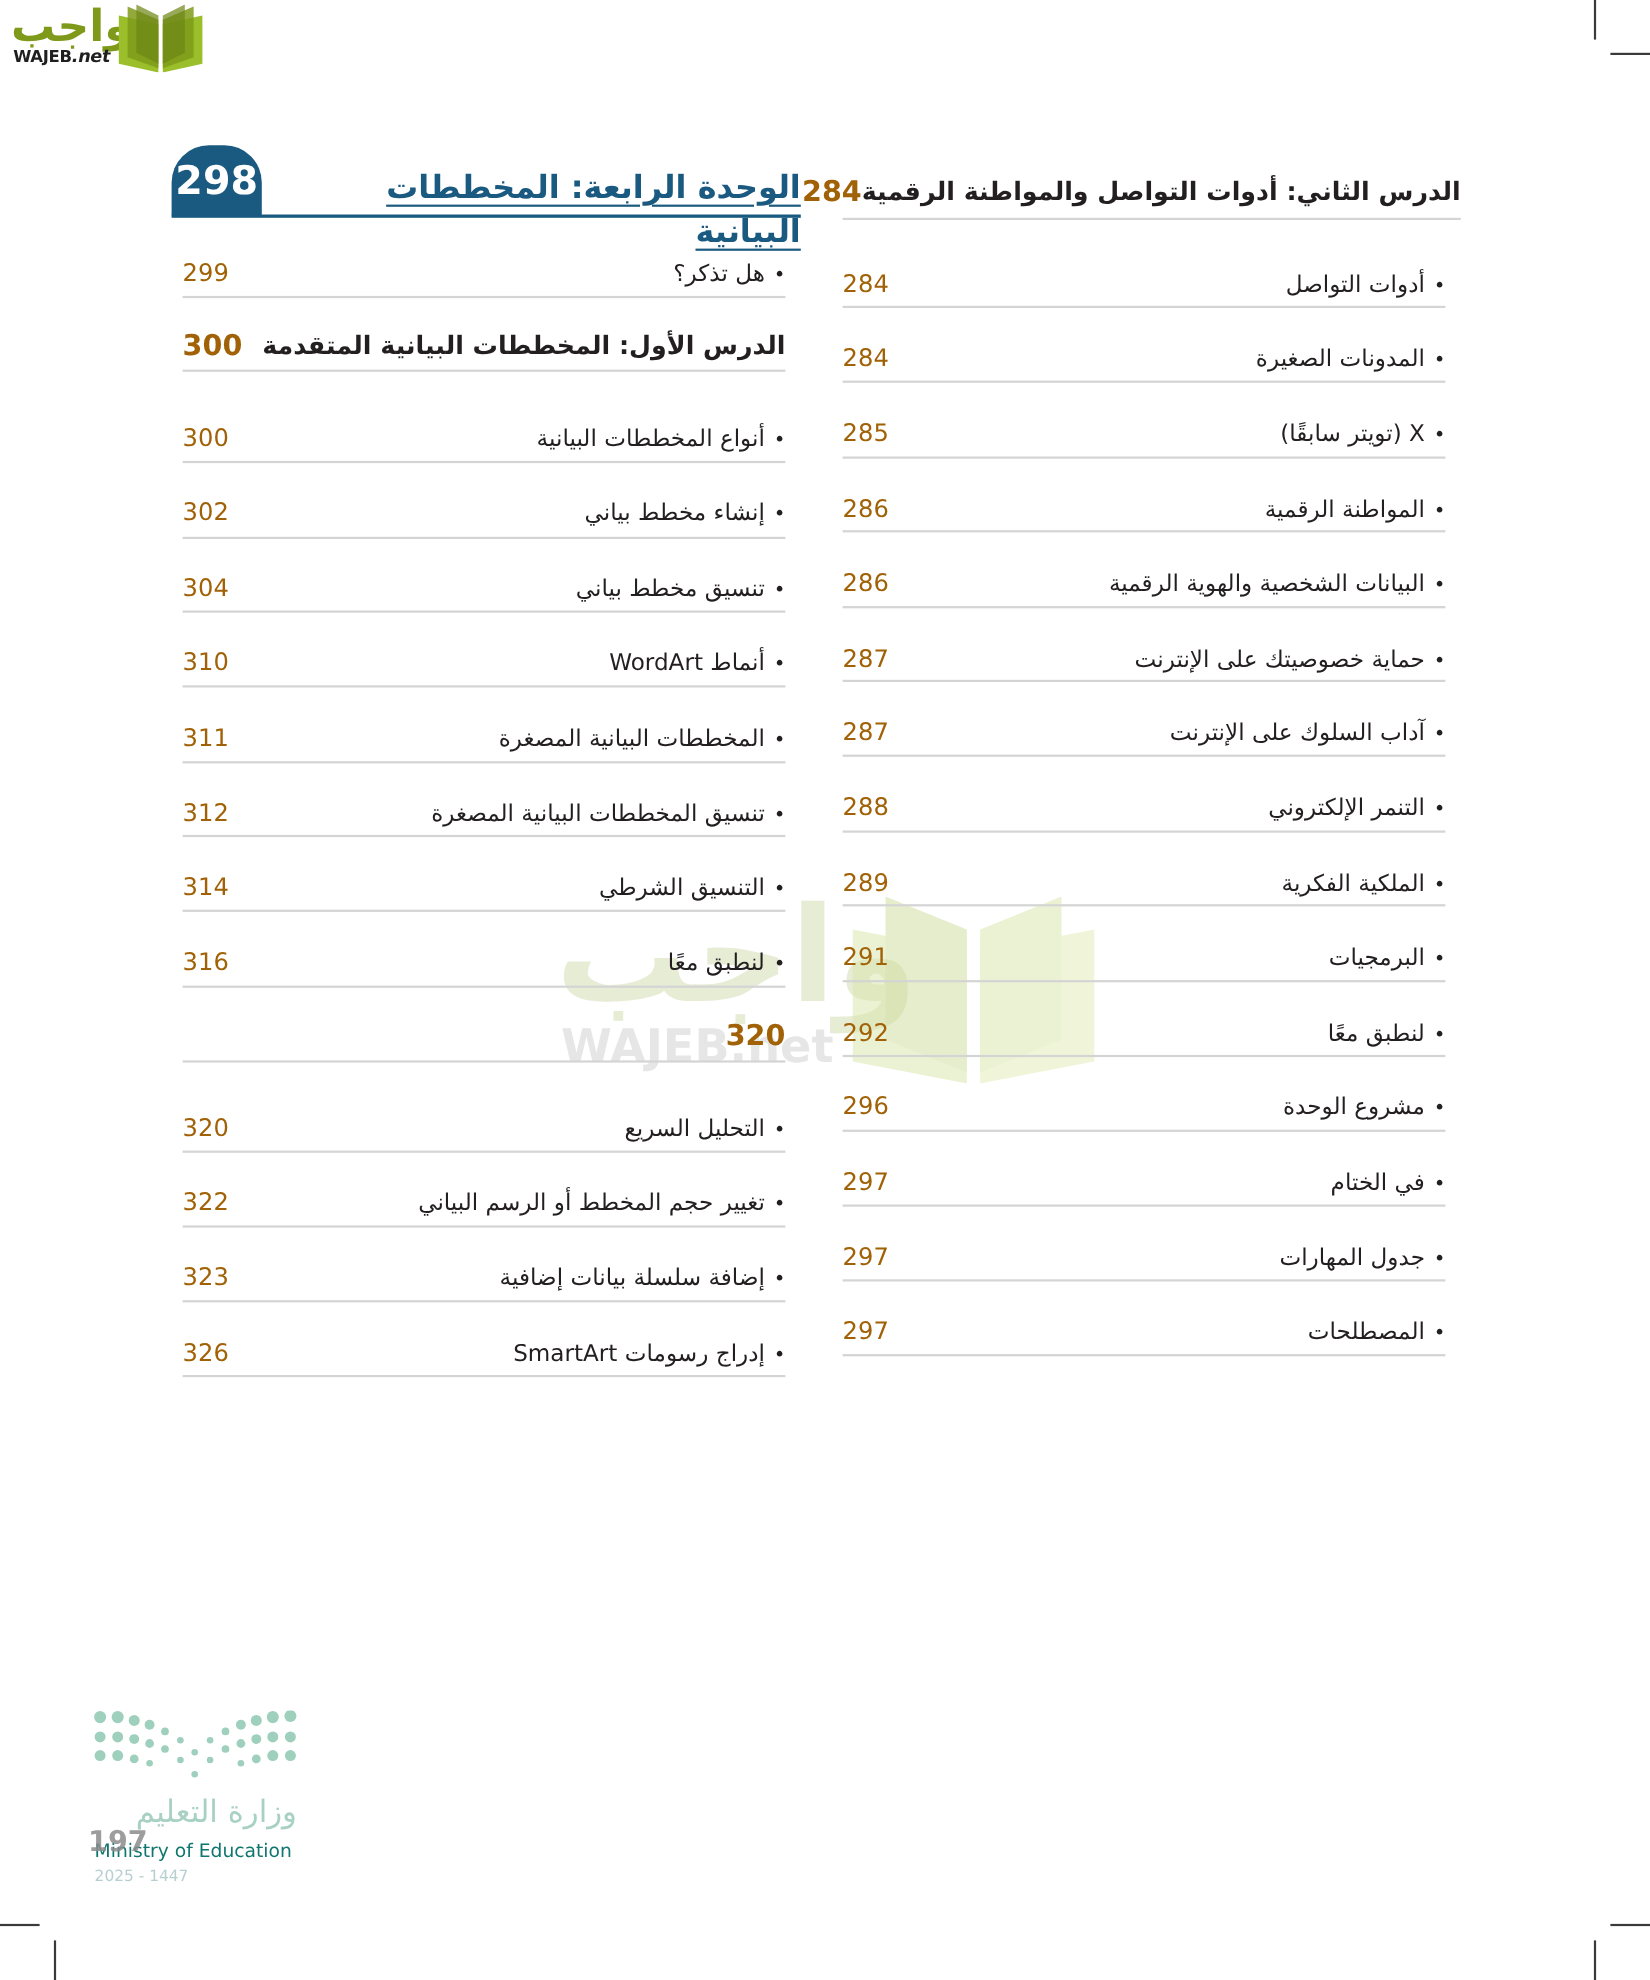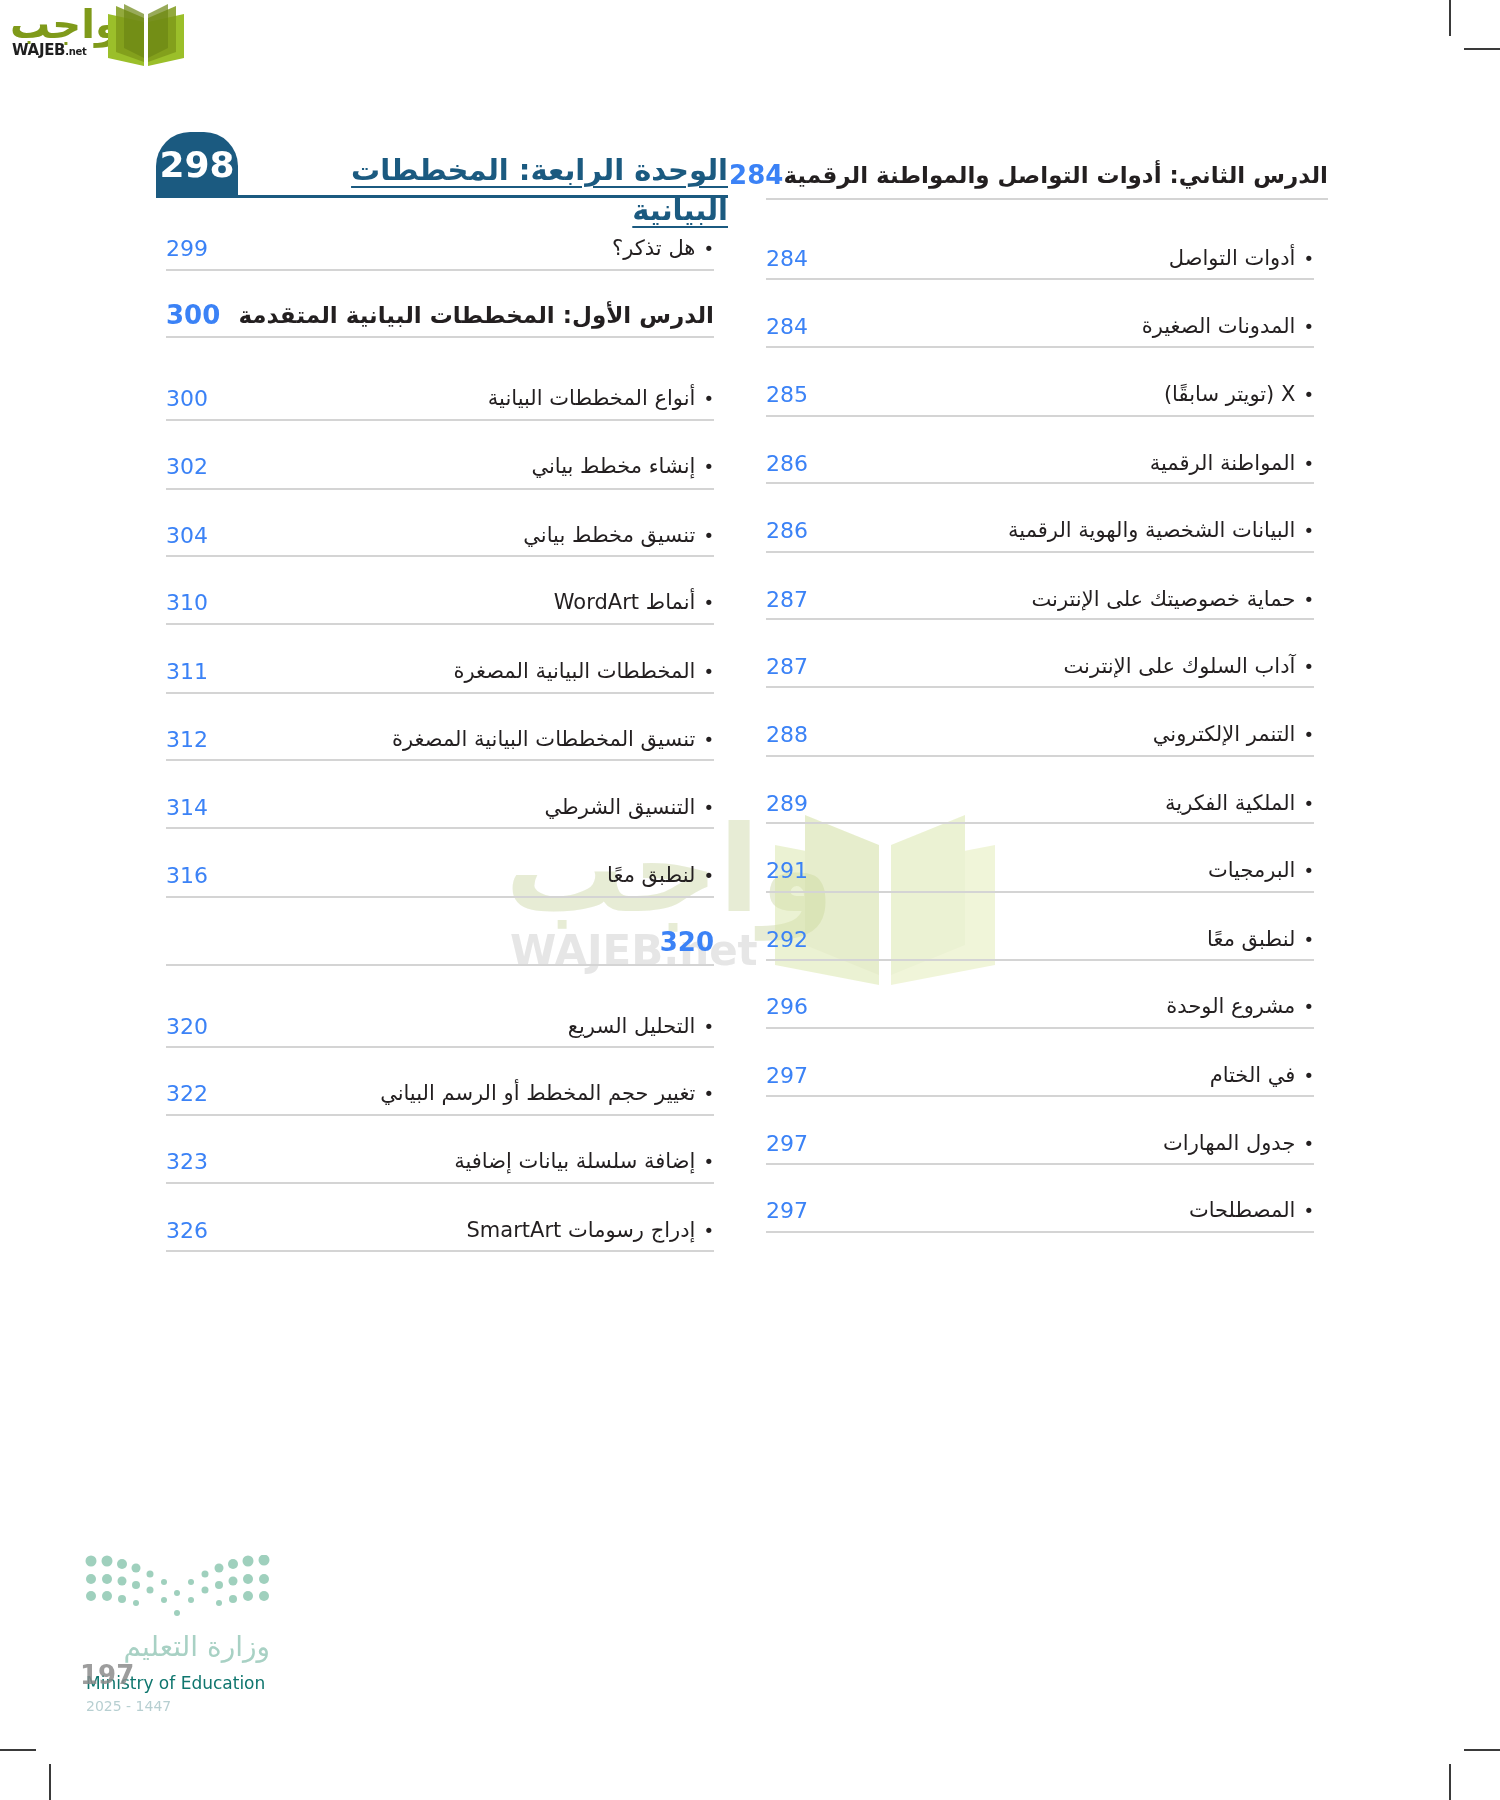--- a/index.html
+++ b/index.html
@@ -10,32 +10,32 @@
       color: #231f20;
     }
     .abs { position: absolute; }
 
     
     .crop { position: absolute; background: #3a3a3a; }
 
     
     .logo-ar { left: 10px; top: 0px; font-size: 40px; font-weight: bold; color: #7f9a1a; line-height: 48px; direction: rtl; font-family: "DejaVu Sans", sans-serif; }
     .logo-en { left: 12px; top: 42px; font-size: 15px; font-weight: bold; color: #1f1f1f; line-height: 17px; letter-spacing: -0.3px; font-family: "DejaVu Sans", sans-serif; }
-    .logo-en small { font-size: 10px; }
+    .logo-en small { font-size: 16px; font-style: italic; }
     .logo-book { left: 104px; top: 4px; width: 84px; height: 62px; }
 
     
     .row {
       position: absolute; height: 40px;
       display: flex; align-items: center; justify-content: space-between;
       direction: rtl;
     }
     .row .label { font-size: 21px; color: #231f20; white-space: nowrap; font-family: "DejaVu Sans", sans-serif; }
     .row .label::before { content: "\2022"; margin-left: 8px; font-size: 18px; }
-    .row .pg { font-size: 22px; color: #3b82f6; direction: ltr; font-family: "DejaVu Sans", sans-serif; }
+    .row .pg { font-size: 22px; color: #a16207; direction: ltr; font-family: "DejaVu Sans", sans-serif; }
     .row.head .label { font-size: 23px; font-weight: bold; }
     .row.head .label::before { content: none; }
     .row.head .pg { font-size: 26px; font-weight: bold; }
     .rule { position: absolute; height: 2px; background: #d4d4d4; }
 
     .left .row { left: 166px; width: 548px; }
     .left .rule { left: 166px; width: 548px; }
     .right .row { left: 766px; width: 548px; }
     .right .rule { left: 766px; width: 548px; }
 

